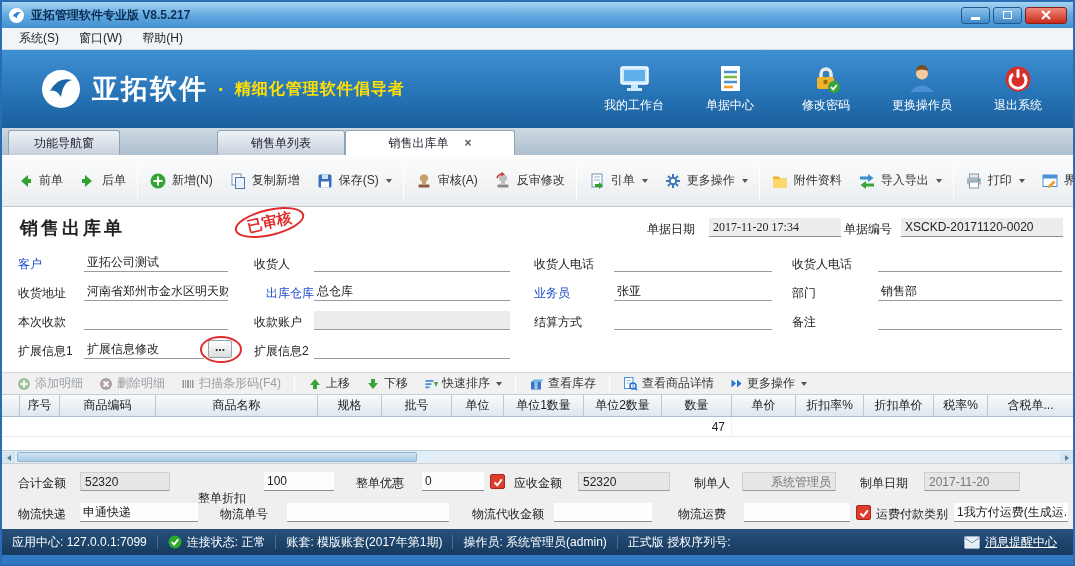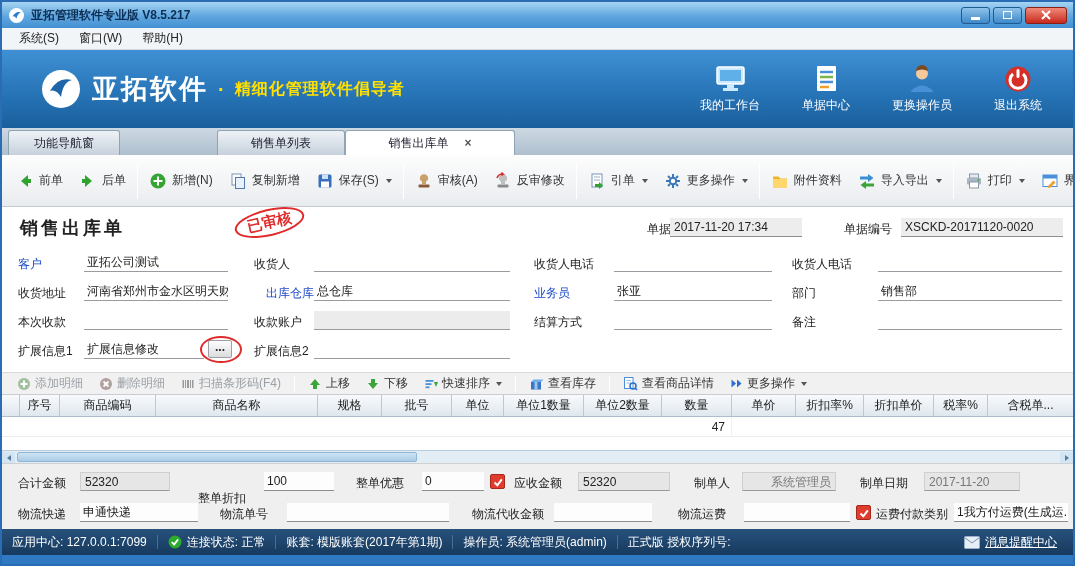--- a/index.html
+++ b/index.html
@@ -176,20 +176,32 @@
               <line x1="9" y1="13" x2="22" y2="13" stroke="#7ab648" stroke-width="2.5"></line>
               <line x1="9" y1="18" x2="22" y2="18" stroke="#4a90d9" stroke-width="2.5"></line>
               <line x1="9" y1="23" x2="18" y2="23" stroke="#f0a030" stroke-width="2.5"></line>
             </svg>
         </span>
         <span class="blabel">单据中心</span>
       </div>
       <div class="baction">
         <span>
           <svg width="30" height="30">
+              <path d="M10 14 v-4 a5 5 0 0 1 10 0 v4" fill="none" stroke="#e9e9e9" stroke-width="3.5"></path>
+              <rect x="6" y="13" width="17" height="12" rx="2" fill="#f0b429"></rect>
+              <circle cx="14.5" cy="18" r="2.2" fill="#9a6a10"></circle>
+              <circle cx="23" cy="23" r="6" fill="#3aa33a"></circle>
+              <path d="M20 23 l2.2 2.4 3.6-4.4" stroke="#fff" stroke-width="1.8" fill="none"></path>
+            </svg>
+        </span>
+        <span class="blabel">修改密码</span>
+      </div>
+      <div class="baction">
+        <span>
+          <svg width="30" height="30">
               <circle cx="15" cy="9.5" r="6" fill="#f6c89c"></circle>
               <path d="M4 27 q11 -11 22 0 l0 1 h-22z" fill="#4a90d9"></path>
               <path d="M9 7 a6 6 0 0 1 12 0 q-6 -3 -12 0z" fill="#7a4a20"></path>
             </svg>
         </span>
         <span class="blabel">更换操作员</span>
       </div>
       <div class="baction">
         <span>
           <svg width="30" height="30">
@@ -336,21 +348,21 @@
       <span>界面设计</span>
     </div>
 
   </div>
 
   <div class="formarea">
     <div class="docheader">
       <span class="doc-title">销售出库单</span>
       <span class="stamp">已审核</span>
       <span class="hlabel" style="left:645px;">单据日期</span>
-      <span class="hfield" style="left:668px;width:132px;">2017-11-20 17:34</span>
+      <span class="hfield" style="left:707px;width:132px;font-family:Liberation Serif, serif;">2017-11-20 17:34</span>
       <span class="hlabel" style="left:842px;">单据编号</span>
       <span class="hfield" style="left:899px;width:162px;">XSCKD-20171120-0020</span>
     </div>
 
     <span class="flabel accent" style="left:16px;top:48px;">客户</span>
     <span class="fvalue" style="left:82px;top:46px;width:144px;">亚拓公司测试</span>
     <span class="flabel" style="left:252px;top:48px;">收货人</span>
     <span class="fvalue" style="left:312px;top:46px;width:196px;"></span>
     <span class="flabel" style="left:532px;top:48px;">收货人电话</span>
     <span class="fvalue" style="left:612px;top:46px;width:158px;"></span>

